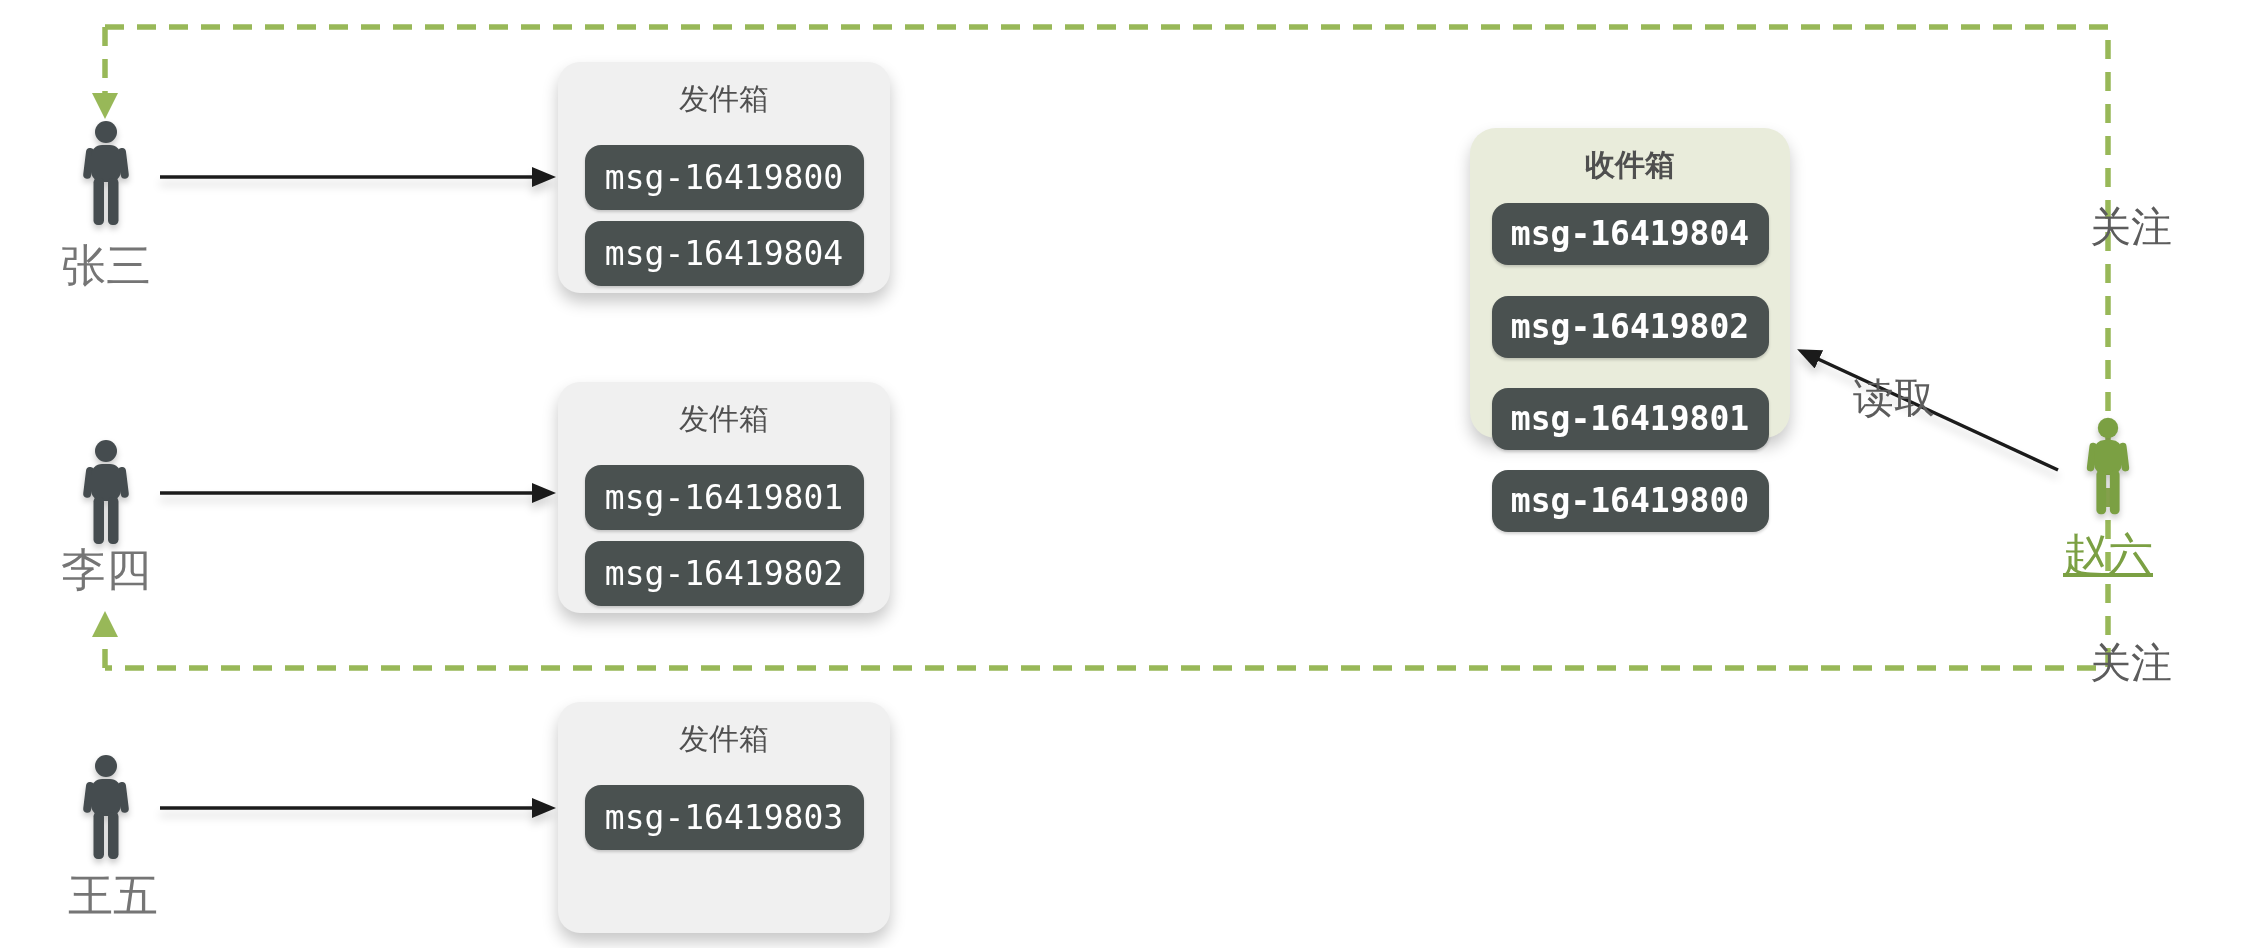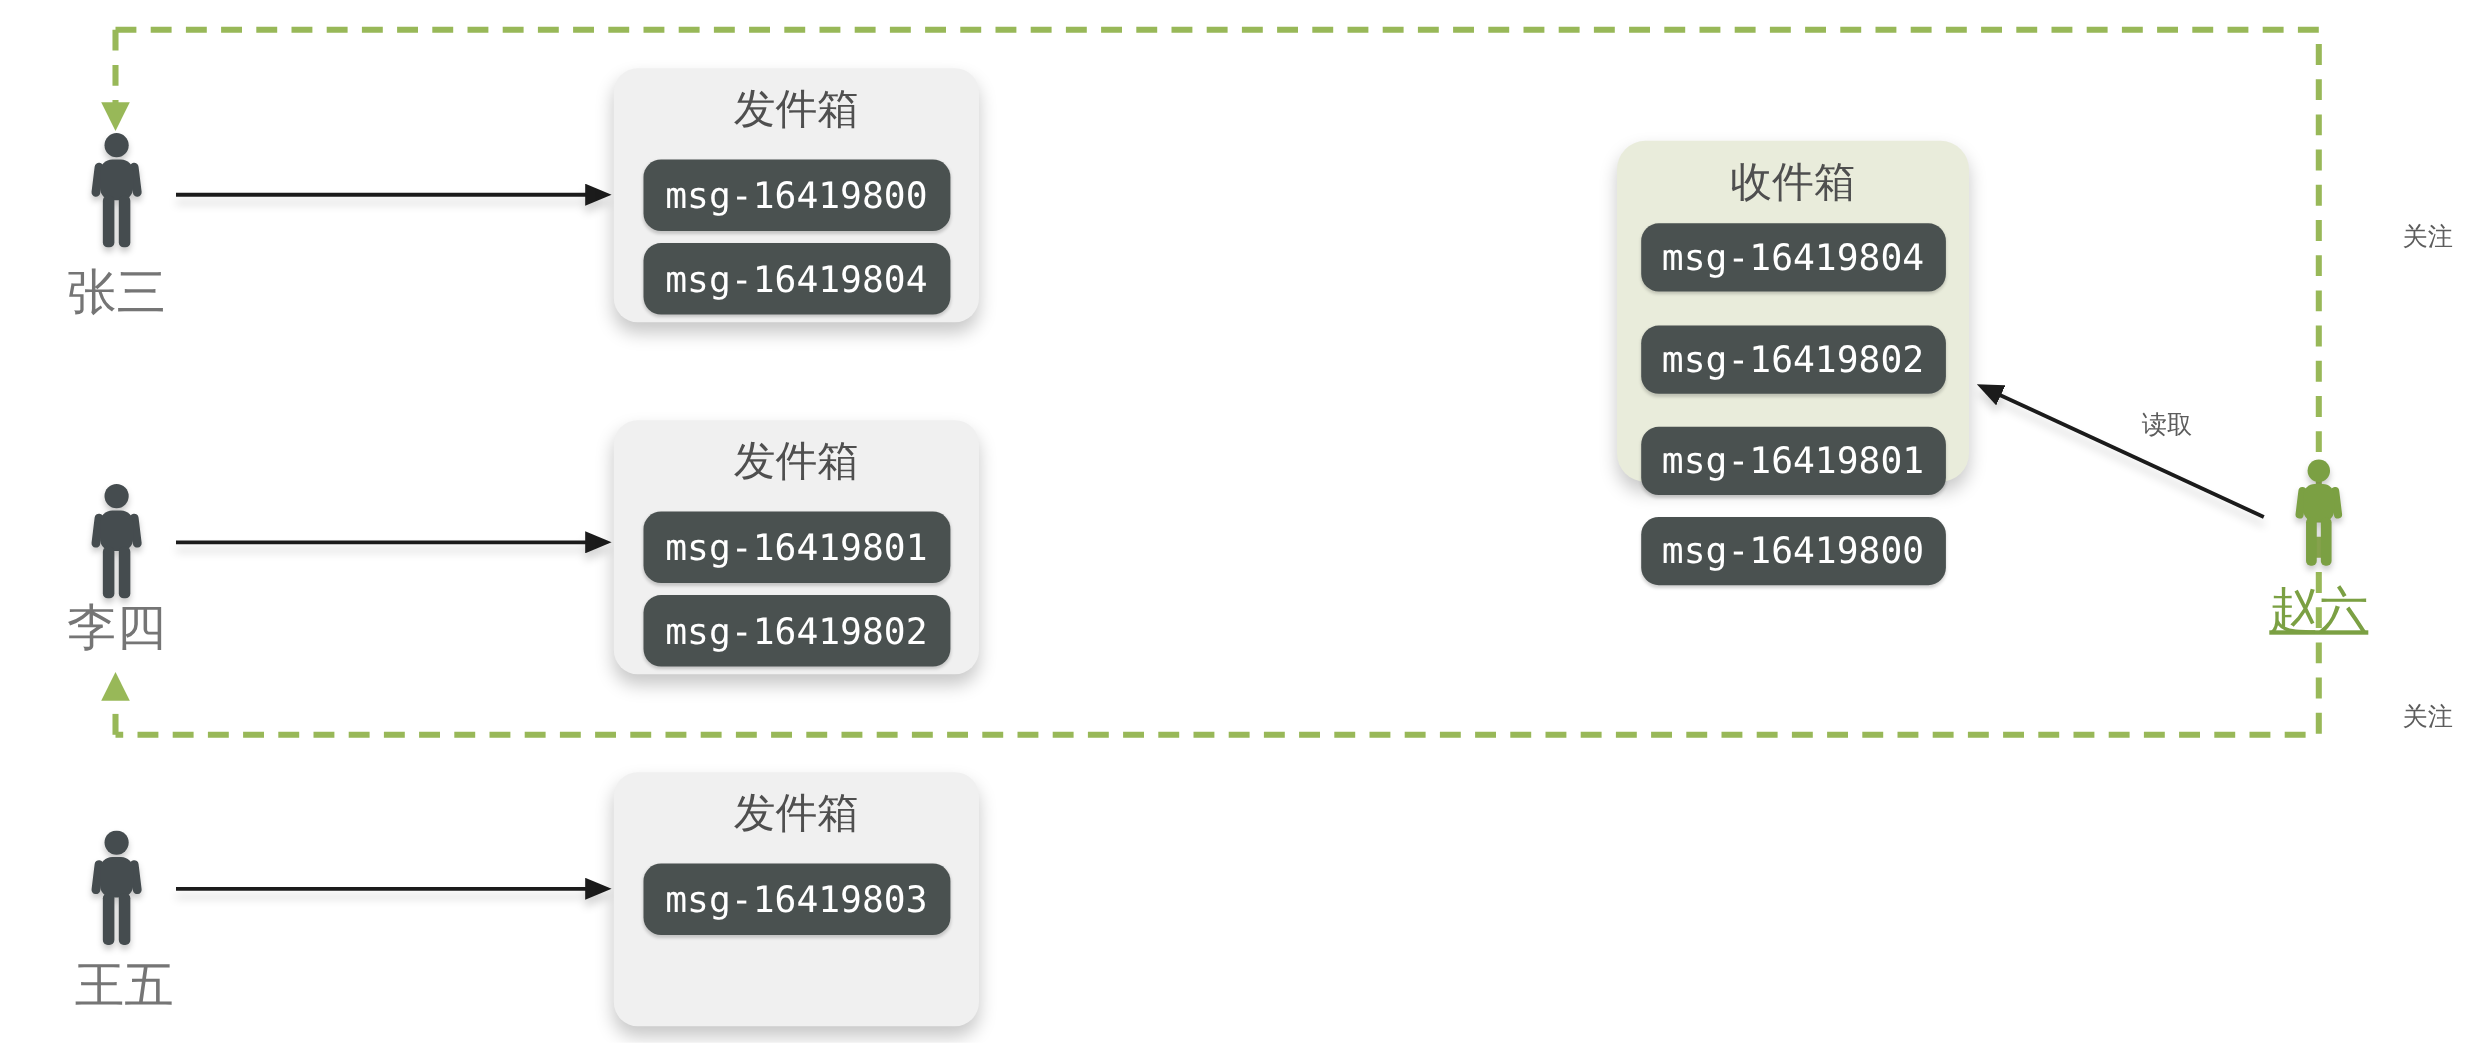--- a/index.html
+++ b/index.html
@@ -29,40 +29,40 @@
   .green-fill{fill:var(--green-dash);}
   .black-fill{fill:var(--arrow-black);}
 
   .person{position:absolute;z-index:2;filter:drop-shadow(0 4px 3px rgba(0,0,0,.22));}
   .person.dark use{fill:var(--dark-person);}
   .person.green use{fill:var(--green-person);}
 
   .card{position:absolute;z-index:2;box-sizing:border-box;
         box-shadow:0 9px 16px rgba(0,0,0,.22);}
   .outbox{width:332px;height:231px;background:var(--outbox-bg);border-radius:22px;}
-  .inbox{width:320px;height:310px;background:var(--inbox-bg);border-radius:26px;left:1470px;top:128px;}
+  .inbox{width:320px;height:310px;background:var(--inbox-bg);border-radius:26px;left:1470px;top:128px;font-weight:bold;}
   .card-title{margin-top:12px;height:50px;line-height:50px;text-align:center;
-              font-size:38px;color:var(--title-gray);}
+              font-size:30px;color:var(--title-gray);}
   .pill{box-sizing:border-box;margin:0 auto;background:var(--pill-bg);color:var(--pill-text);
         border-radius:16px;text-align:center;
         font-family:"DejaVu Sans Mono","Liberation Mono",monospace;
         box-shadow:0 2px 3px rgba(0,0,0,.18);}
   .outbox .pill{width:279px;height:65px;line-height:65px;font-size:33px;margin-top:11px;}
   .outbox .pill.first{margin-top:21px;}
   .inbox .pill{width:277px;height:62px;line-height:62px;font-size:33px;}
   .inbox .pill.p1{margin-top:13px;}
   .inbox .pill.p2{margin-top:31px;}
   .inbox .pill.p3{margin-top:30px;}
   .inbox .pill.p4{margin-top:20px;}
 
   .name{position:absolute;z-index:3;width:140px;text-align:center;
         font-size:45px;color:var(--name-gray);}
   .name.green{color:var(--green-person);text-decoration:underline;}
-  .edge-label{position:absolute;z-index:3;width:140px;text-align:right;
-        font-size:23px;color:var(--label-gray);}
+  .edge-label{position:absolute;z-index:3;width:140px;text-align:left;
+        font-size:41px;color:var(--label-gray);}
 </style>
 </head>
 <body>
 
 <div class="stage">
 
   <svg width="0" height="0" style="position:absolute" aria-hidden="true">
     <defs>
       <g id="person-sym">
         <circle cx="28" cy="11" r="11"></circle>

